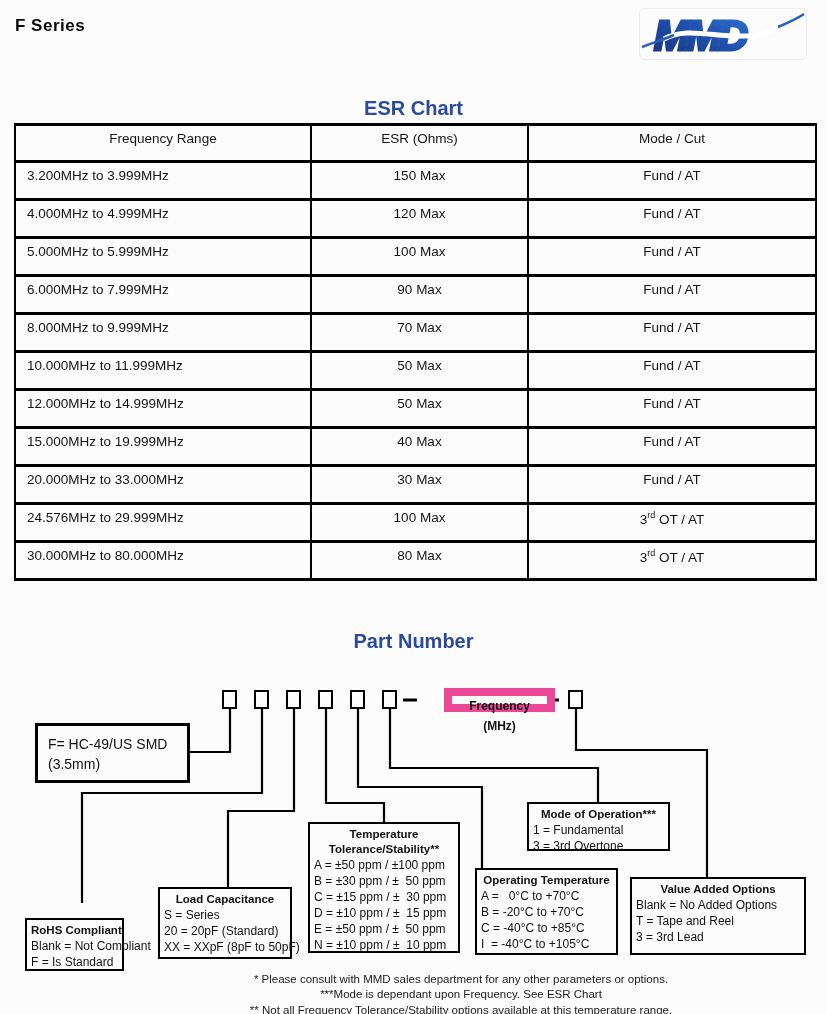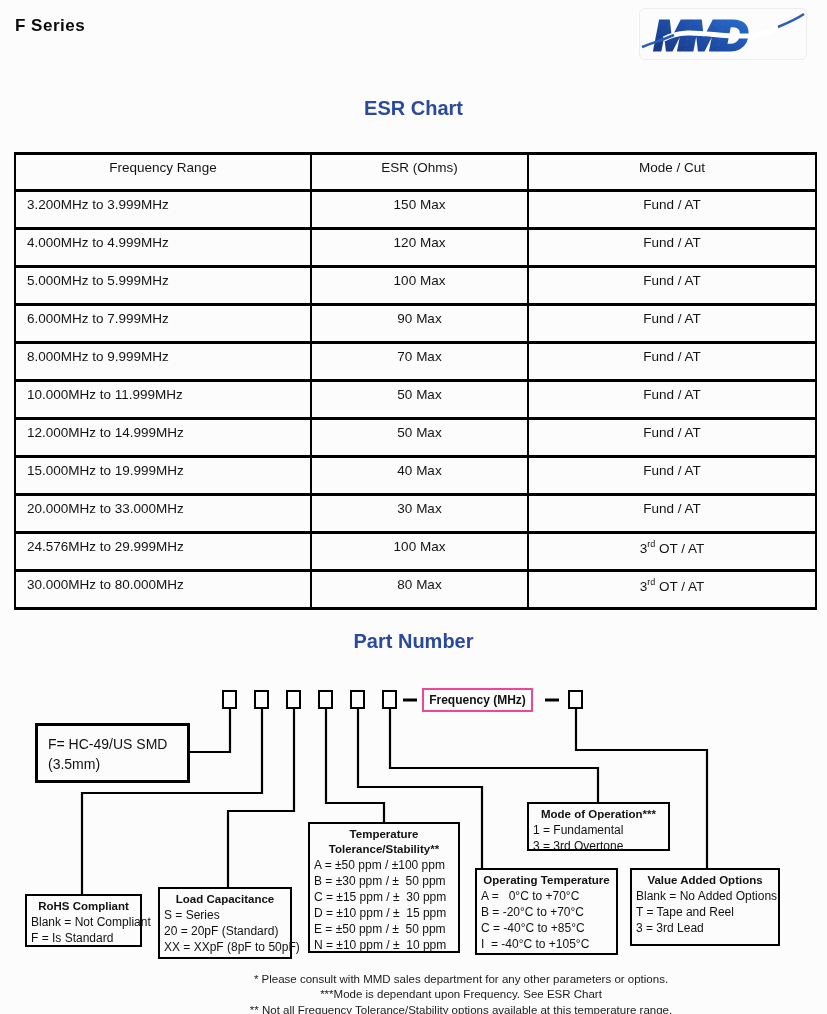--- a/index.html
+++ b/index.html
@@ -20,21 +20,21 @@
   .logo-wrap{position:absolute;top:8px;right:20px;width:166px;height:50px;border:1px solid #ececec;border-radius:6px;}
   
   .section-heading{
     position:absolute;left:0;right:0;margin:0;
     text-align:center;font-size:20px;font-weight:bold;color:#2b4a9e;
   }
   #esr-heading{top:97px;}
   #pn-heading{top:630px;}
   
   table.esr{
-    position:absolute;top:152px;left:14px;
+    position:absolute;top:123px;left:14px;
     border-collapse:collapse;table-layout:fixed;
     width:801px;font-size:13.5px;color:#141414;border-radius:26px;
   }
   table.esr col.c0{width:296px;} table.esr col.c1{width:217px;} table.esr col.c2{width:288px;}
   table.esr th,table.esr td{
     border-left:2px solid #000;border-right:2px solid #000;
     border-top:3px solid #000;border-bottom:3px solid #000;
     vertical-align:top;font-weight:normal;
     padding:5px 4px 0 4px;
   }
@@ -44,22 +44,22 @@
   table.esr td.c1,table.esr td.c2{text-align:center;}
   table.esr sup{font-size:9px;}
   
   .diagram{position:absolute;top:660px;left:0;width:827px;height:354px;}
   .diagram svg.wires{position:absolute;top:0;left:0;}
   .pn-slot{
     position:absolute;width:15px;height:19px;top:30px;
     border:2px solid #000;background:#fcfcfc;box-sizing:border-box;
   }
   .freq-box{
-    position:absolute;left:422px;top:28px;width:111px;height:24px;
-    border:2px solid #ec4899;box-sizing:border-box;background:#fcfcfc;
+    position:absolute;left:444px;top:28px;width:111px;height:24px;
+    border:8px solid #ec4899;box-sizing:border-box;background:#fcfcfc;
     font-size:12px;font-weight:bold;text-align:center;line-height:20px;
   }
   .pn-box{
     position:absolute;border:2.5px solid #000;background:#fcfcfc;
     box-sizing:border-box;padding:3px 4px;
   }
   .pn-box .pn-title{
     font-size:11.5px;font-weight:bold;text-align:center;
     line-height:1.3;white-space:pre;
   }
@@ -196,21 +196,21 @@
         <div>***Mode is dependant upon Frequency. See ESR Chart</div>
         <div>** Not all Frequency Tolerance/Stability options available at this temperature range.</div>
       </div>
   <span class="pn-slot" style="left: 222px;"></span>
       <span class="pn-slot" style="left: 254px;"></span>
       <span class="pn-slot" style="left: 286px;"></span>
       <span class="pn-slot" style="left: 318px;"></span>
       <span class="pn-slot" style="left: 350px;"></span>
       <span class="pn-slot" style="left: 382px;"></span>
       <span class="pn-slot" style="left: 568px;"></span>
-      <div class="pn-box" style="left: 25px; top: 234px; width: 117px; height: 53px;">
+      <div class="pn-box" style="left: 25px; top: 258px; width: 99px; height: 53px;">
         <div class="pn-title">RoHS Compliant</div>
         <div class="pn-item">Blank = Not Compliant</div>
         <div class="pn-item">F = Is Standard</div>
       </div>
       <div class="pn-box" style="left: 158px; top: 227px; width: 134px; height: 72px;">
         <div class="pn-title">Load Capacitance</div>
         <div class="pn-item">S = Series</div>
         <div class="pn-item">20 = 20pF (Standard)</div>
         <div class="pn-item">XX = XXpF (8pF to 50pF)</div>
       </div>
@@ -229,20 +229,20 @@
         <div class="pn-item">A =   0°C to +70°C</div>
         <div class="pn-item">B = -20°C to +70°C</div>
         <div class="pn-item">C = -40°C to +85°C</div>
         <div class="pn-item">I  = -40°C to +105°C</div>
       </div>
       <div class="pn-box" style="left: 527px; top: 142px; width: 143px; height: 49px;">
         <div class="pn-title">Mode of Operation***</div>
         <div class="pn-item">1 = Fundamental</div>
         <div class="pn-item">3 = 3rd Overtone</div>
       </div>
-      <div class="pn-box" style="left: 630px; top: 208px; width: 150px; height: 78px;">
+      <div class="pn-box" style="left: 630px; top: 217px; width: 176px; height: 78px;">
         <div class="pn-title">Value Added Options</div>
         <div class="pn-item">Blank = No Added Options</div>
         <div class="pn-item">T = Tape and Reel</div>
         <div class="pn-item">3 = 3rd Lead</div>
       </div>
     </div>
 </div>
 
 </body></html>

